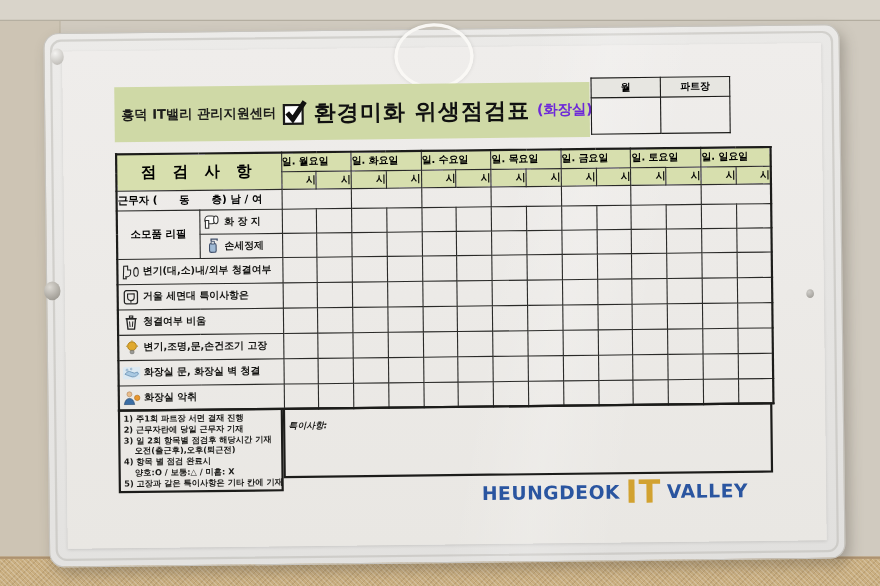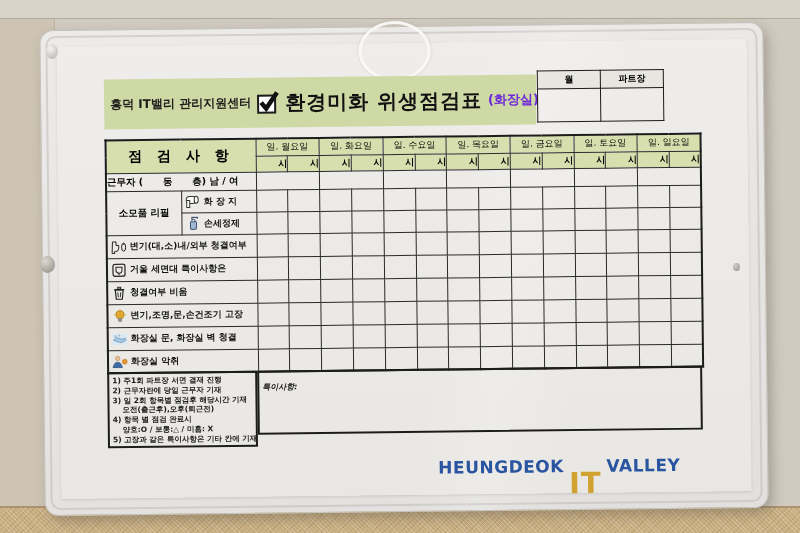--- a/index.html
+++ b/index.html
@@ -46,40 +46,40 @@
   .signoff{position:absolute;left:496px;top:45px;border-collapse:collapse;}
   .signoff td{border:1.5px solid #1c1c1a;}
   .signoff .sh{width:60px;height:15px;font-size:9px;font-weight:bold;text-align:center;background:#e7e6e1;}
   .signoff .sb{height:30px;background:transparent;}
   
   table.form{position:absolute;left:63px;top:109px;width:595px;border-collapse:collapse;
              table-layout:fixed;border:2px solid #1c1c1a;}
   table.form td{border:1px solid #2a2a28;padding:0;overflow:hidden;}
   td.gs{border-left-width:2px;}
   .ihdr{background:#d7dfae;font-size:14px;font-weight:bold;text-align:center;letter-spacing:5px;}
-  td.day{background:#d7dfae;font-size:9px;font-weight:normal;text-align:center;white-space:nowrap;}
+  td.day{background:#d7dfae;font-size:9px;font-weight:bold;white-space:nowrap;}
   td.si{background:#d7dfae;font-size:9px;font-weight:bold;text-align:right;padding-right:3px;box-sizing:border-box;}
   tr.rh1{height:17px;} tr.rh2{height:16px;} tr.rw{height:18px;} tr.rs{height:22px;} tr.ri{height:23px;}
   td.worker{font-size:9.5px;font-weight:bold;white-space:pre;padding-left:4px;box-sizing:border-box;}
   td.grp{font-size:9.5px;font-weight:bold;text-align:center;}
   .labwrap{display:flex;align-items:center;gap:3px;padding-left:3px;}
   .labwrap .ic{flex:none;width:16px;height:15px;display:flex;align-items:center;justify-content:center;}
   .lab{font-size:9px;font-weight:bold;white-space:nowrap;color:#161614;}
   
   .notes{position:absolute;left:63px;top:342px;width:150px;height:76px;border:2px solid #1c1c1a;
          box-sizing:border-box;padding:2px 3px;}
   .notes .nline{font-size:7.5px;font-weight:bold;line-height:9.8px;white-space:nowrap;color:#1a1a18;}
   .notes .nline:nth-child(4),.notes .nline:nth-child(6){padding-left:10px;}
   .remarks{position:absolute;left:213px;top:342px;width:445px;height:64px;border:2px solid #1c1c1a;
            box-sizing:border-box;padding:2px 3px;}
   .remarks-label{font-size:8px;font-weight:bold;color:#1a1a18;font-style:italic;}
   
   .logo{position:absolute;left:393px;top:408px;display:flex;align-items:center;gap:5px;}
   .logo .lg-blue{font-size:17px;font-weight:bold;color:#2a55a0;letter-spacing:.5px;}
-  .logo .lg-gold{font-size:29px;font-weight:bold;color:#d2a230;letter-spacing:1px;line-height:1;margin-top:36px;}
+  .logo .lg-gold{font-size:29px;font-weight:bold;color:#d2a230;letter-spacing:1px;line-height:1;}
 </style>
 </head>
 <body>
 
 <div class="wall-top"></div>
 <div class="wall-left"></div>
 <div class="wall-bottom"></div>
 
 <div class="holder">
   <div class="paper"></div>

